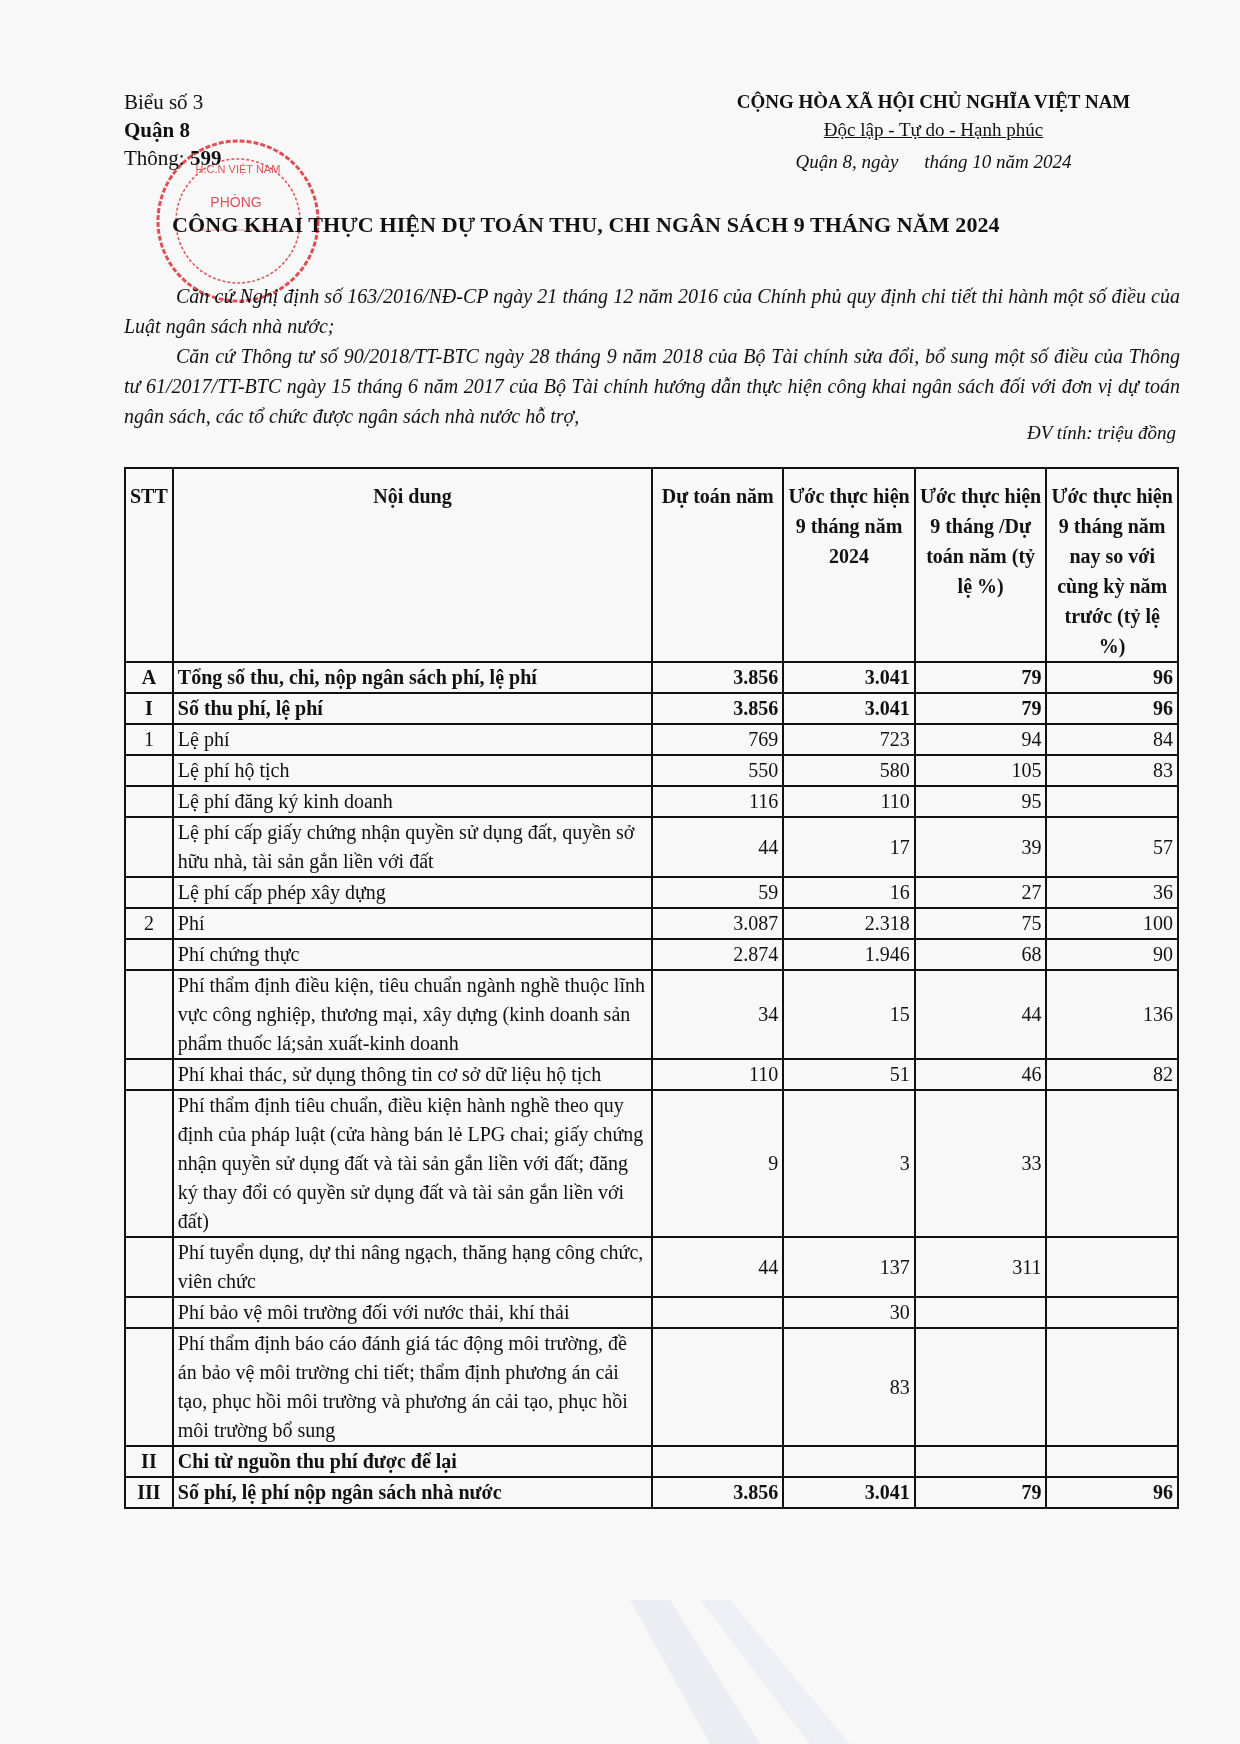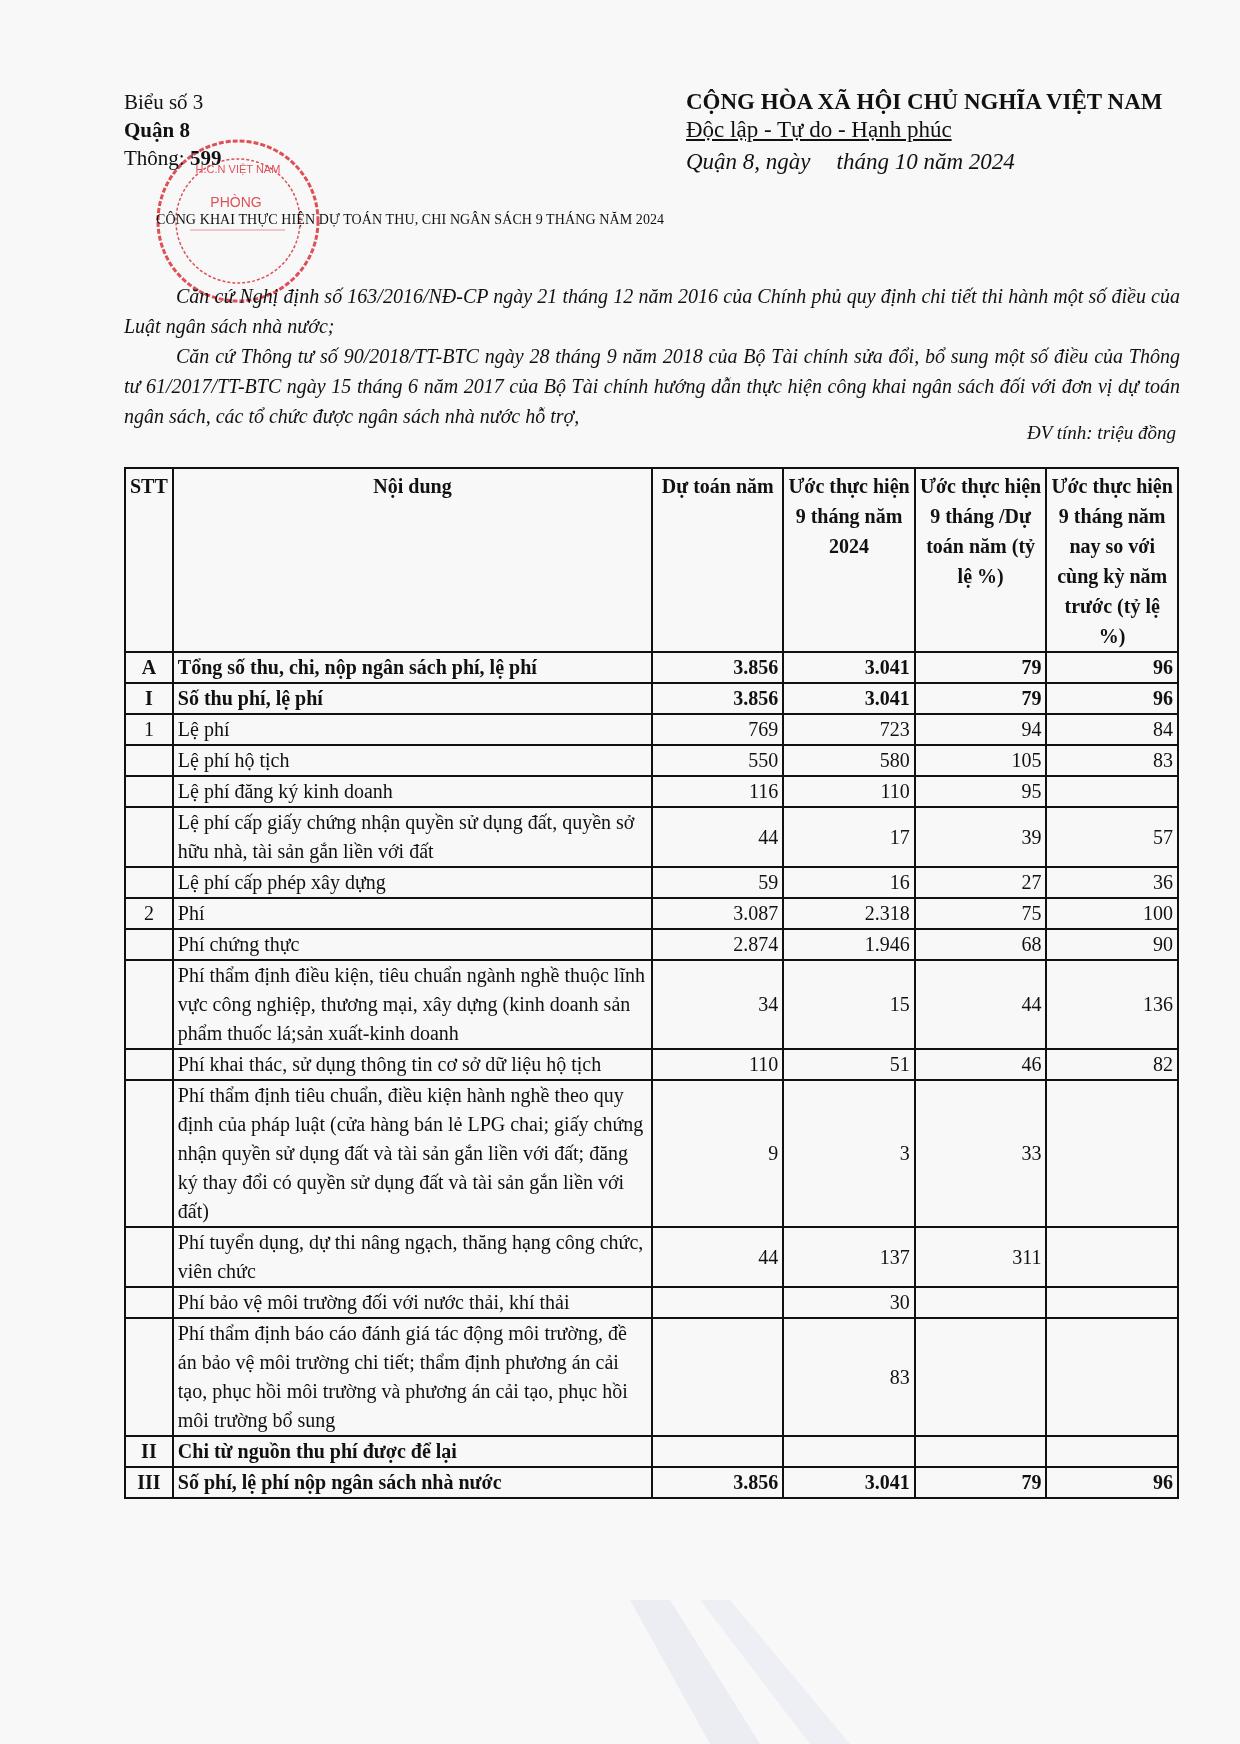--- a/index.html
+++ b/index.html
@@ -1,32 +1,32 @@
 <!DOCTYPE html>
 <html><head>
 <meta charset="utf-8">
 <style>
   * { box-sizing: border-box; margin: 0; padding: 0; }
   html, body { width: 1240px; height: 1744px; background: #f7f7f8; }
   body { position: relative; font-family: "Liberation Serif", "DejaVu Serif", serif; color: #111; overflow: hidden; }
   .page { position: absolute; left: 0; top: 0; width: 1240px; height: 1744px; background: #f8f8f9; }
   .hdr-left { position: absolute; left: 124px; top: 88px; font-size: 21px; line-height: 28px; }
   .hdr-left .bold { font-weight: bold; }
-  .hdr-right { position: absolute; left: 686px; top: 88px; width: 495px; font-size: 23px; line-height: 28px; }
+  .hdr-right { position: absolute; left: 686px; top: 88px; width: 495px; text-align: center; font-size: 19px; line-height: 28px; }
   .hdr-right .nation { font-weight: bold; }
   .hdr-right .motto { font-weight: normal; text-decoration: underline; }
   .hdr-right .dateline { font-style: italic; margin-top: 4px; }
   .dateline .gap { display: inline-block; width: 26px; }
-  .title { position: absolute; left: 156px; top: 212px; font-size: 14px; font-weight: normal; letter-spacing: 0.1px; }
+  .title { position: absolute; left: 172px; top: 212px; font-size: 22px; font-weight: bold; letter-spacing: 0.1px; }
   .basis { position: absolute; left: 124px; top: 281px; width: 1056px; font-style: italic; font-size: 20px; line-height: 30px; text-align: justify; }
   .basis p { text-indent: 52px; }
   .unit { position: absolute; right: 64px; top: 422px; font-style: italic; font-size: 19px; }
   table.budget { position: absolute; left: 124px; top: 467px; width: 1055px; border-collapse: collapse; font-size: 20px; }
   table.budget td, table.budget th { border: 2px solid #111; padding: 0 4px; line-height: 29px; vertical-align: middle; }
-  table.budget th { font-weight: bold; vertical-align: top; text-align: center; padding-top: 2px; line-height: 30px; }
+  table.budget th { font-weight: bold; vertical-align: top; text-align: center; padding-top: 12px; line-height: 30px; }
   th.c-stt { width: 43px; text-align: left; }
   th.c-content { width: 538px; margin-left: 15px; }
   th.c-n { width: 142px; }
   td.stt { text-align: center; }
   td.num { text-align: right; }
   tr.bold td { font-weight: bold; }
   .stamp { position: absolute; left: 150px; top: 135px; width: 175px; height: 170px; pointer-events: none; opacity: 0.8; }
   .fold { position: absolute; left: 430px; top: 1600px; width: 500px; height: 144px; pointer-events: none; }
 </style>
 </head>

